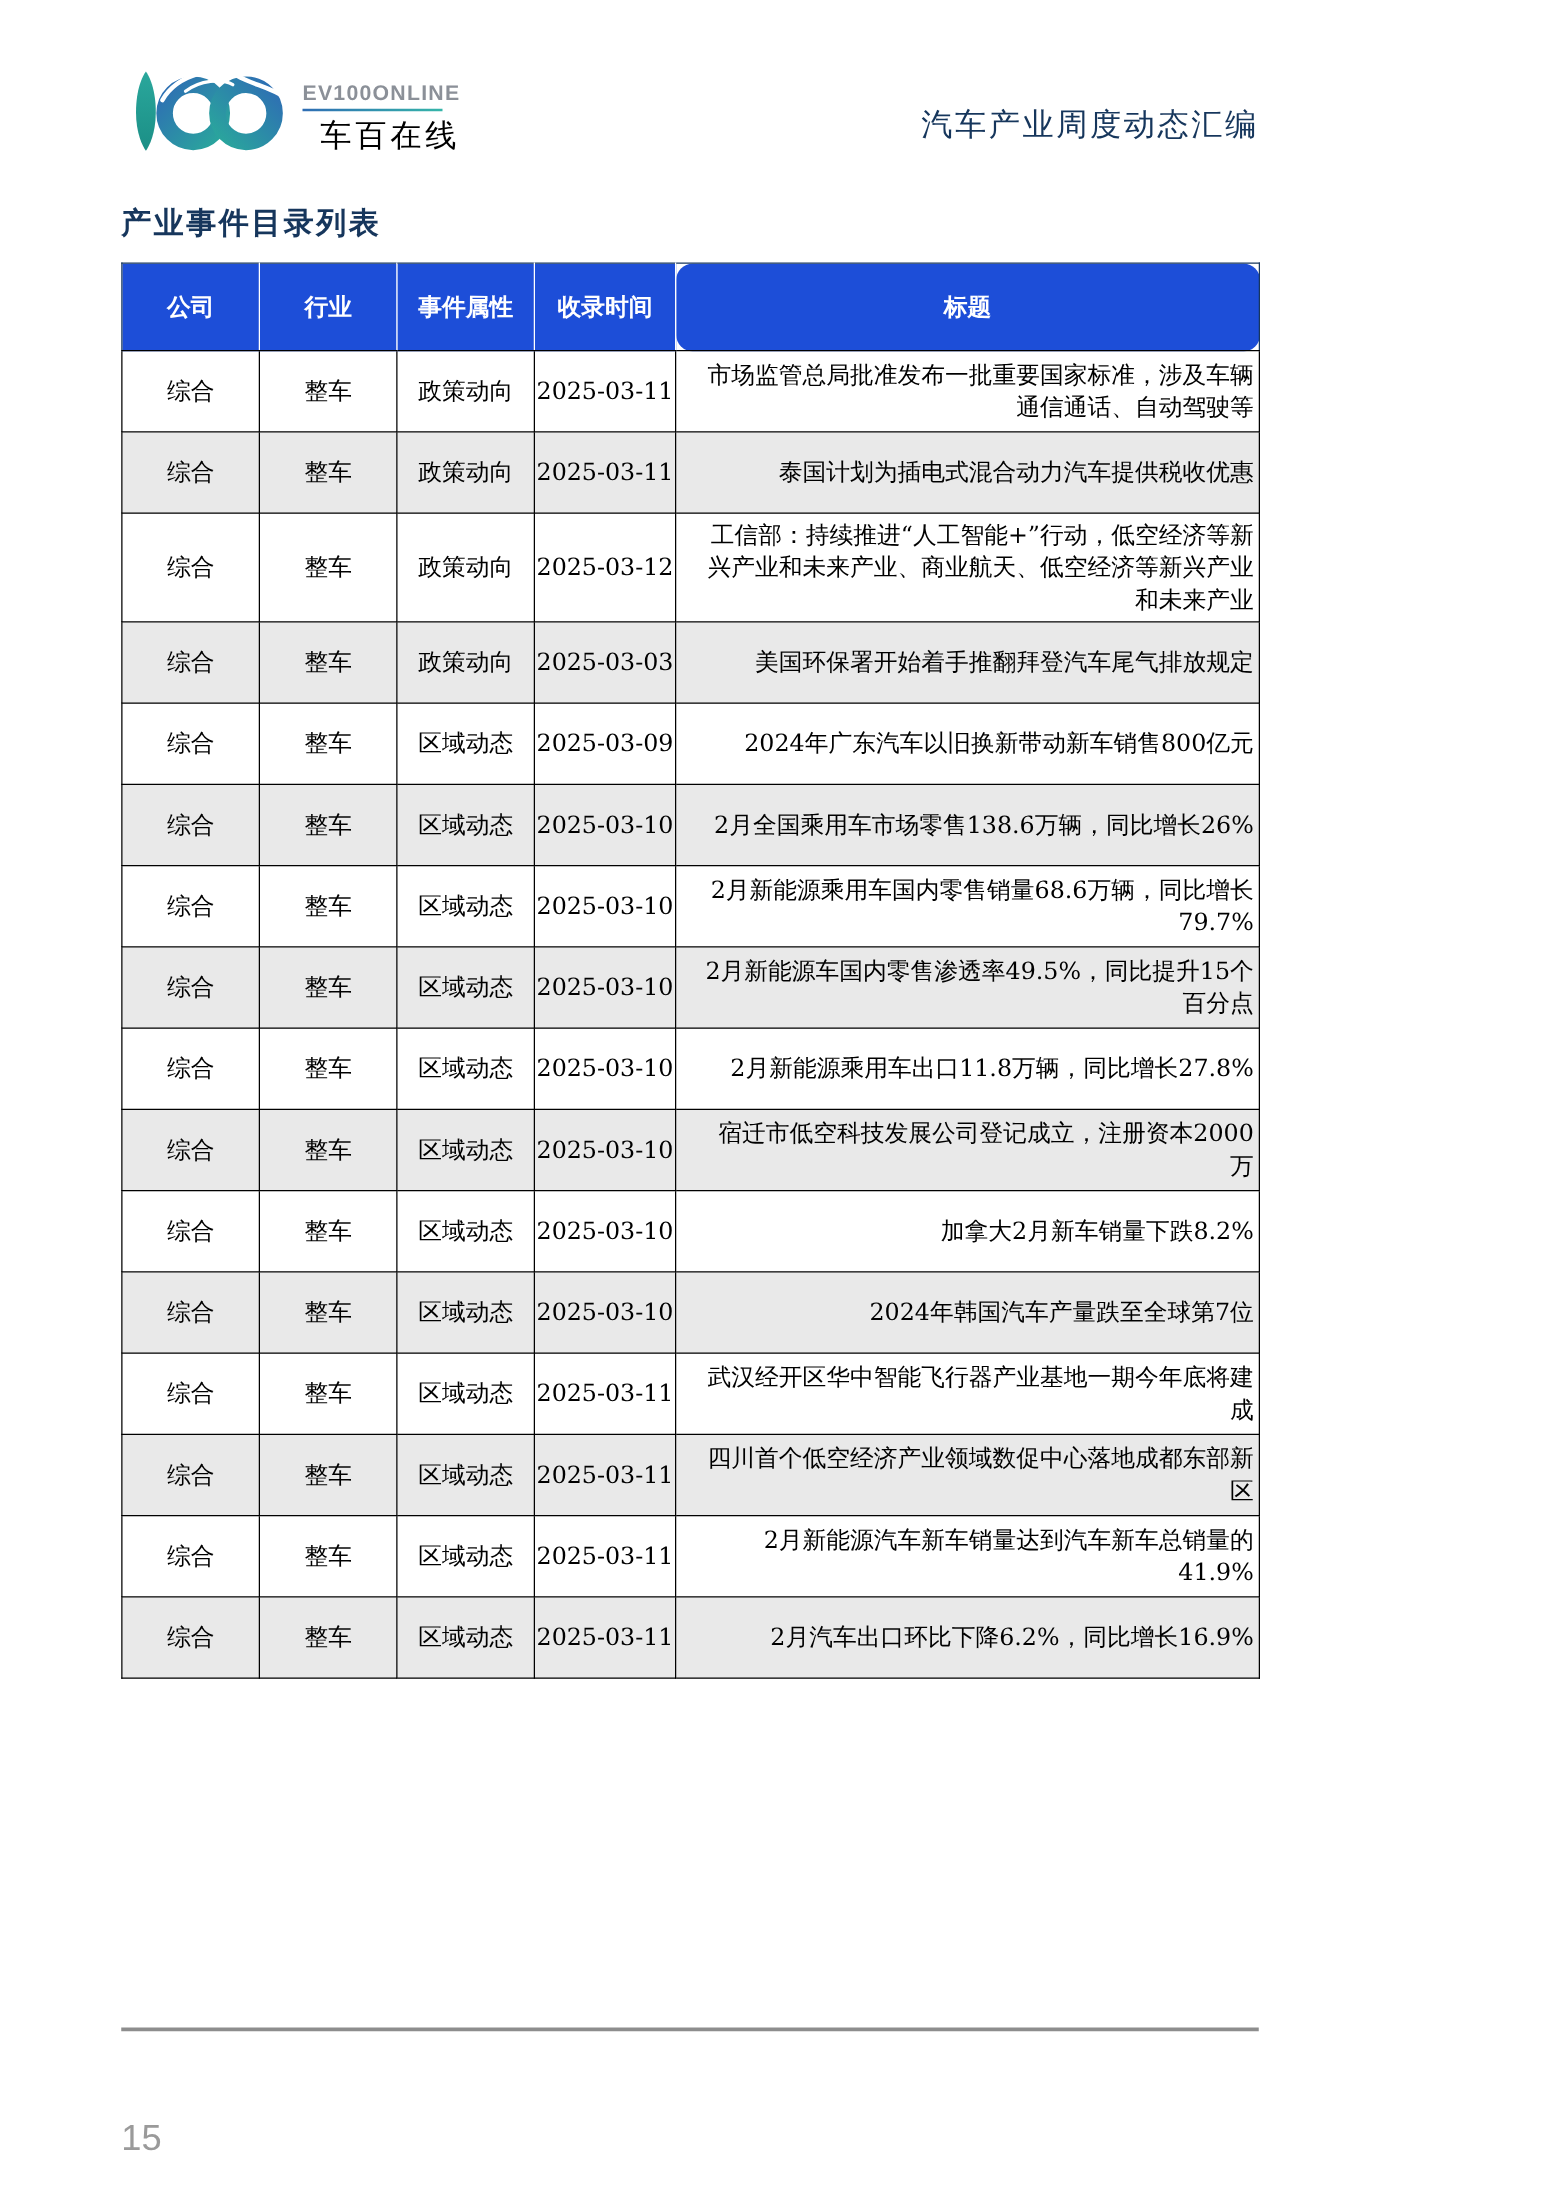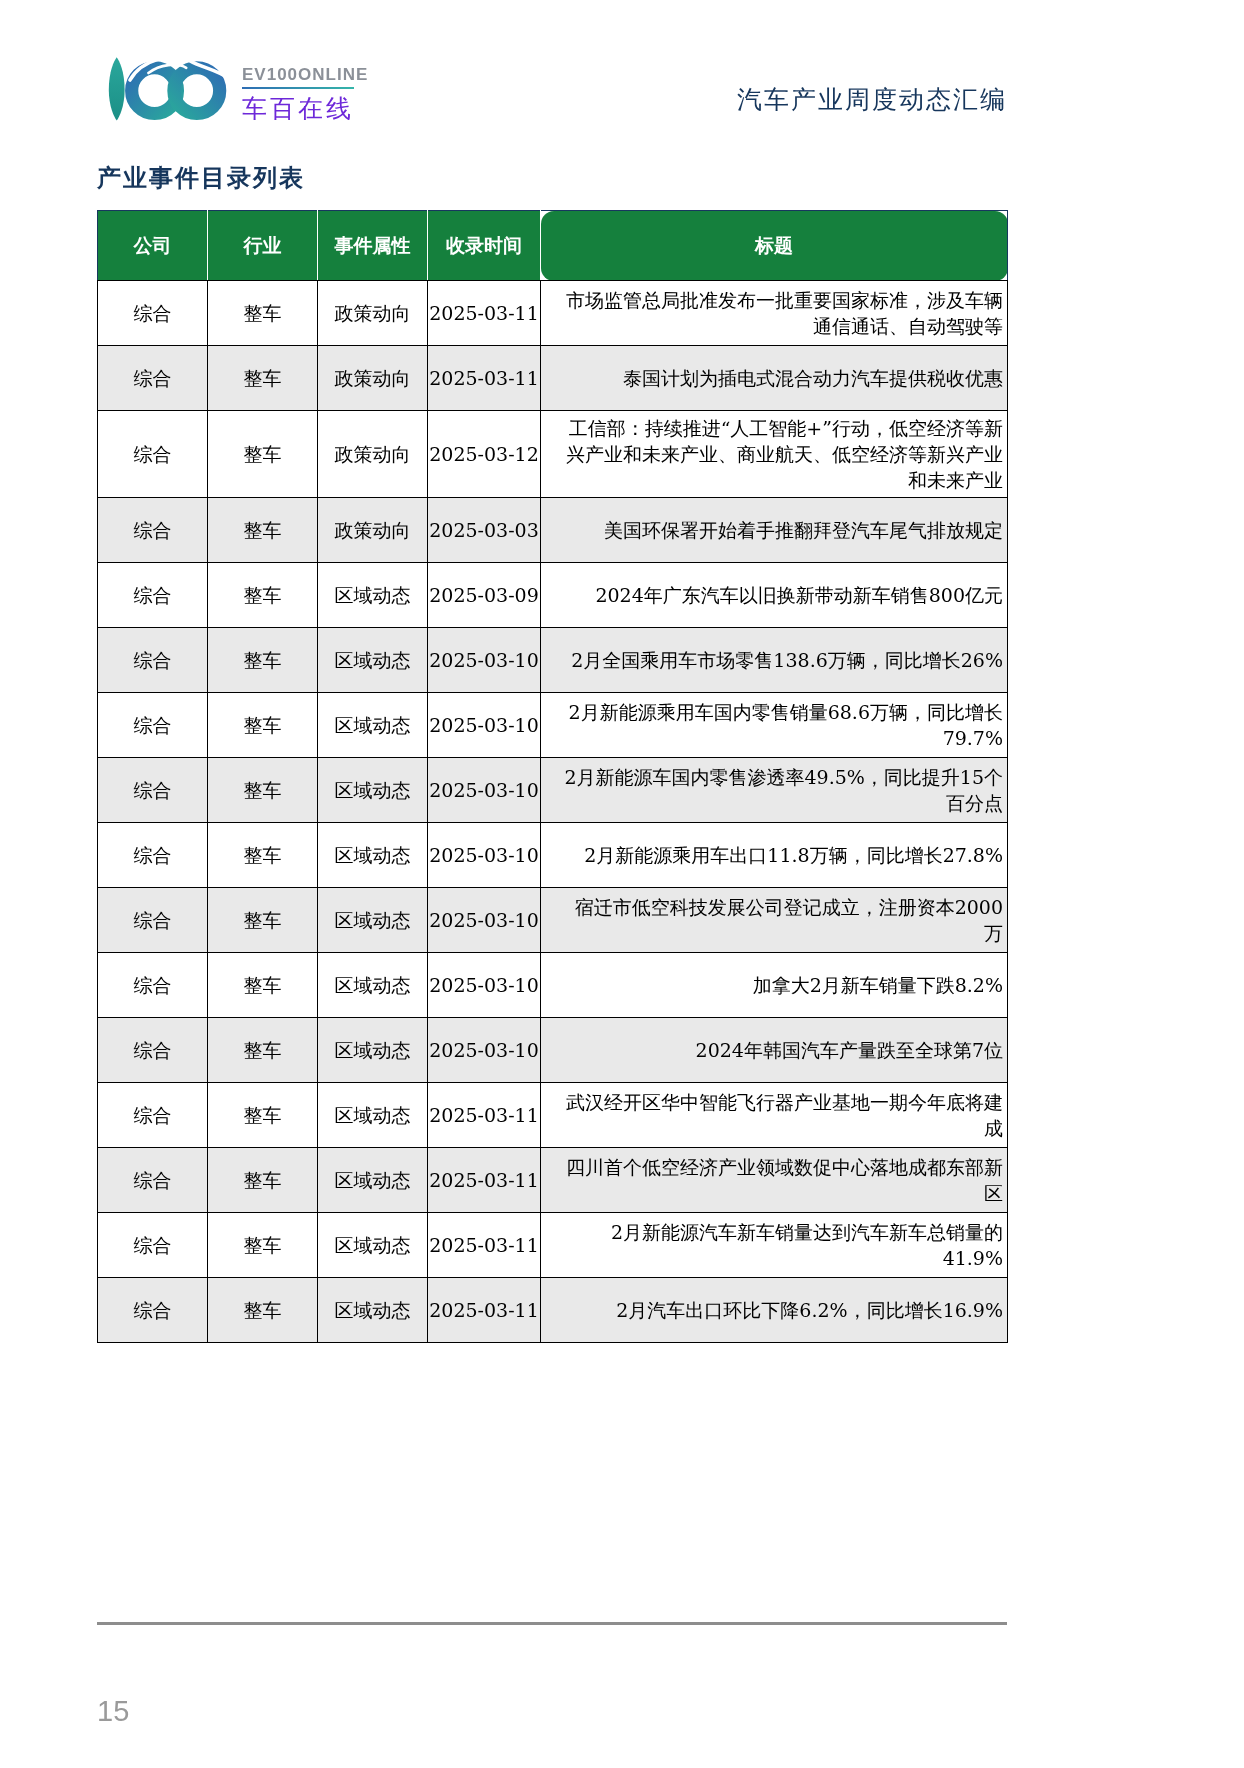--- a/index.html
+++ b/index.html
@@ -4,48 +4,48 @@
 <style>
   * { margin:0; padding:0; box-sizing:border-box; }
   html,body { background:#ffffff; }
   body {
     width:1244px; height:1768px; position:relative;
     font-family:"DejaVu Serif", serif; color:#000;
   }
 
   
   .page-header { position:absolute; left:97px; top:50px; width:910px; height:80px; }
-  .logo { position:absolute; left:3px; top:0; display:flex; align-items:center; }
+  .logo { position:absolute; left:3px; top:0; display:flex; align-items:center;text-align:right; }
   .logo-mark { width:132px; height:76px; }
   .logo-text-block { margin-left:10px; padding-top:14px; }
   .logo-en {
     font-family:"Liberation Sans", sans-serif; font-size:17px; letter-spacing:1px;
     color:#8b9098; font-weight:bold;
   }
   .logo-underline { height:2px; width:112px; margin-top:2px;
     background:linear-gradient(90deg,#2e6db4,#35b5a9); }
-  .logo-cn { font-size:25px; color:#6d28d9; margin-top:3px; letter-spacing:3px; }
+  .logo-cn { font-size:25px; color:#000000; margin-top:3px; letter-spacing:3px; }
   .header-right {
     position:absolute; right:0; bottom:14px;
     font-size:25px; color:#16365c; letter-spacing:2px;
   }
 
   
   .page-title {
     position:absolute; left:97px; top:162px; width:910px;
     text-align:left; font-size:24px; font-weight:bold; color:#16365c;
     letter-spacing:2px;
   }
 
   
   .table-wrap { position:absolute; left:97px; top:210px; width:910px; }
   table { border-collapse:collapse; width:910px; table-layout:fixed;
     font-size:19px; }
   thead th {
-    background:#15803d; color:#ffffff; font-weight:bold;
+    background:#1d4ed8; color:#ffffff; font-weight:bold;
     height:70px; text-align:center; vertical-align:middle;
     border-left:1px solid #ffffff; border-right:1px solid #ffffff;
     border-top:1px solid #17375e; border-bottom:1px solid #000;
     font-size:19px;
   }
   thead th:first-child { border-left:1px solid #17375e; }
   thead th:last-child { border-right:1px solid #17375e;border-radius:13px; }
   tbody td {
     border:1px solid #000; vertical-align:middle;
     height:65px; line-height:26px; background-clip:padding-box;

